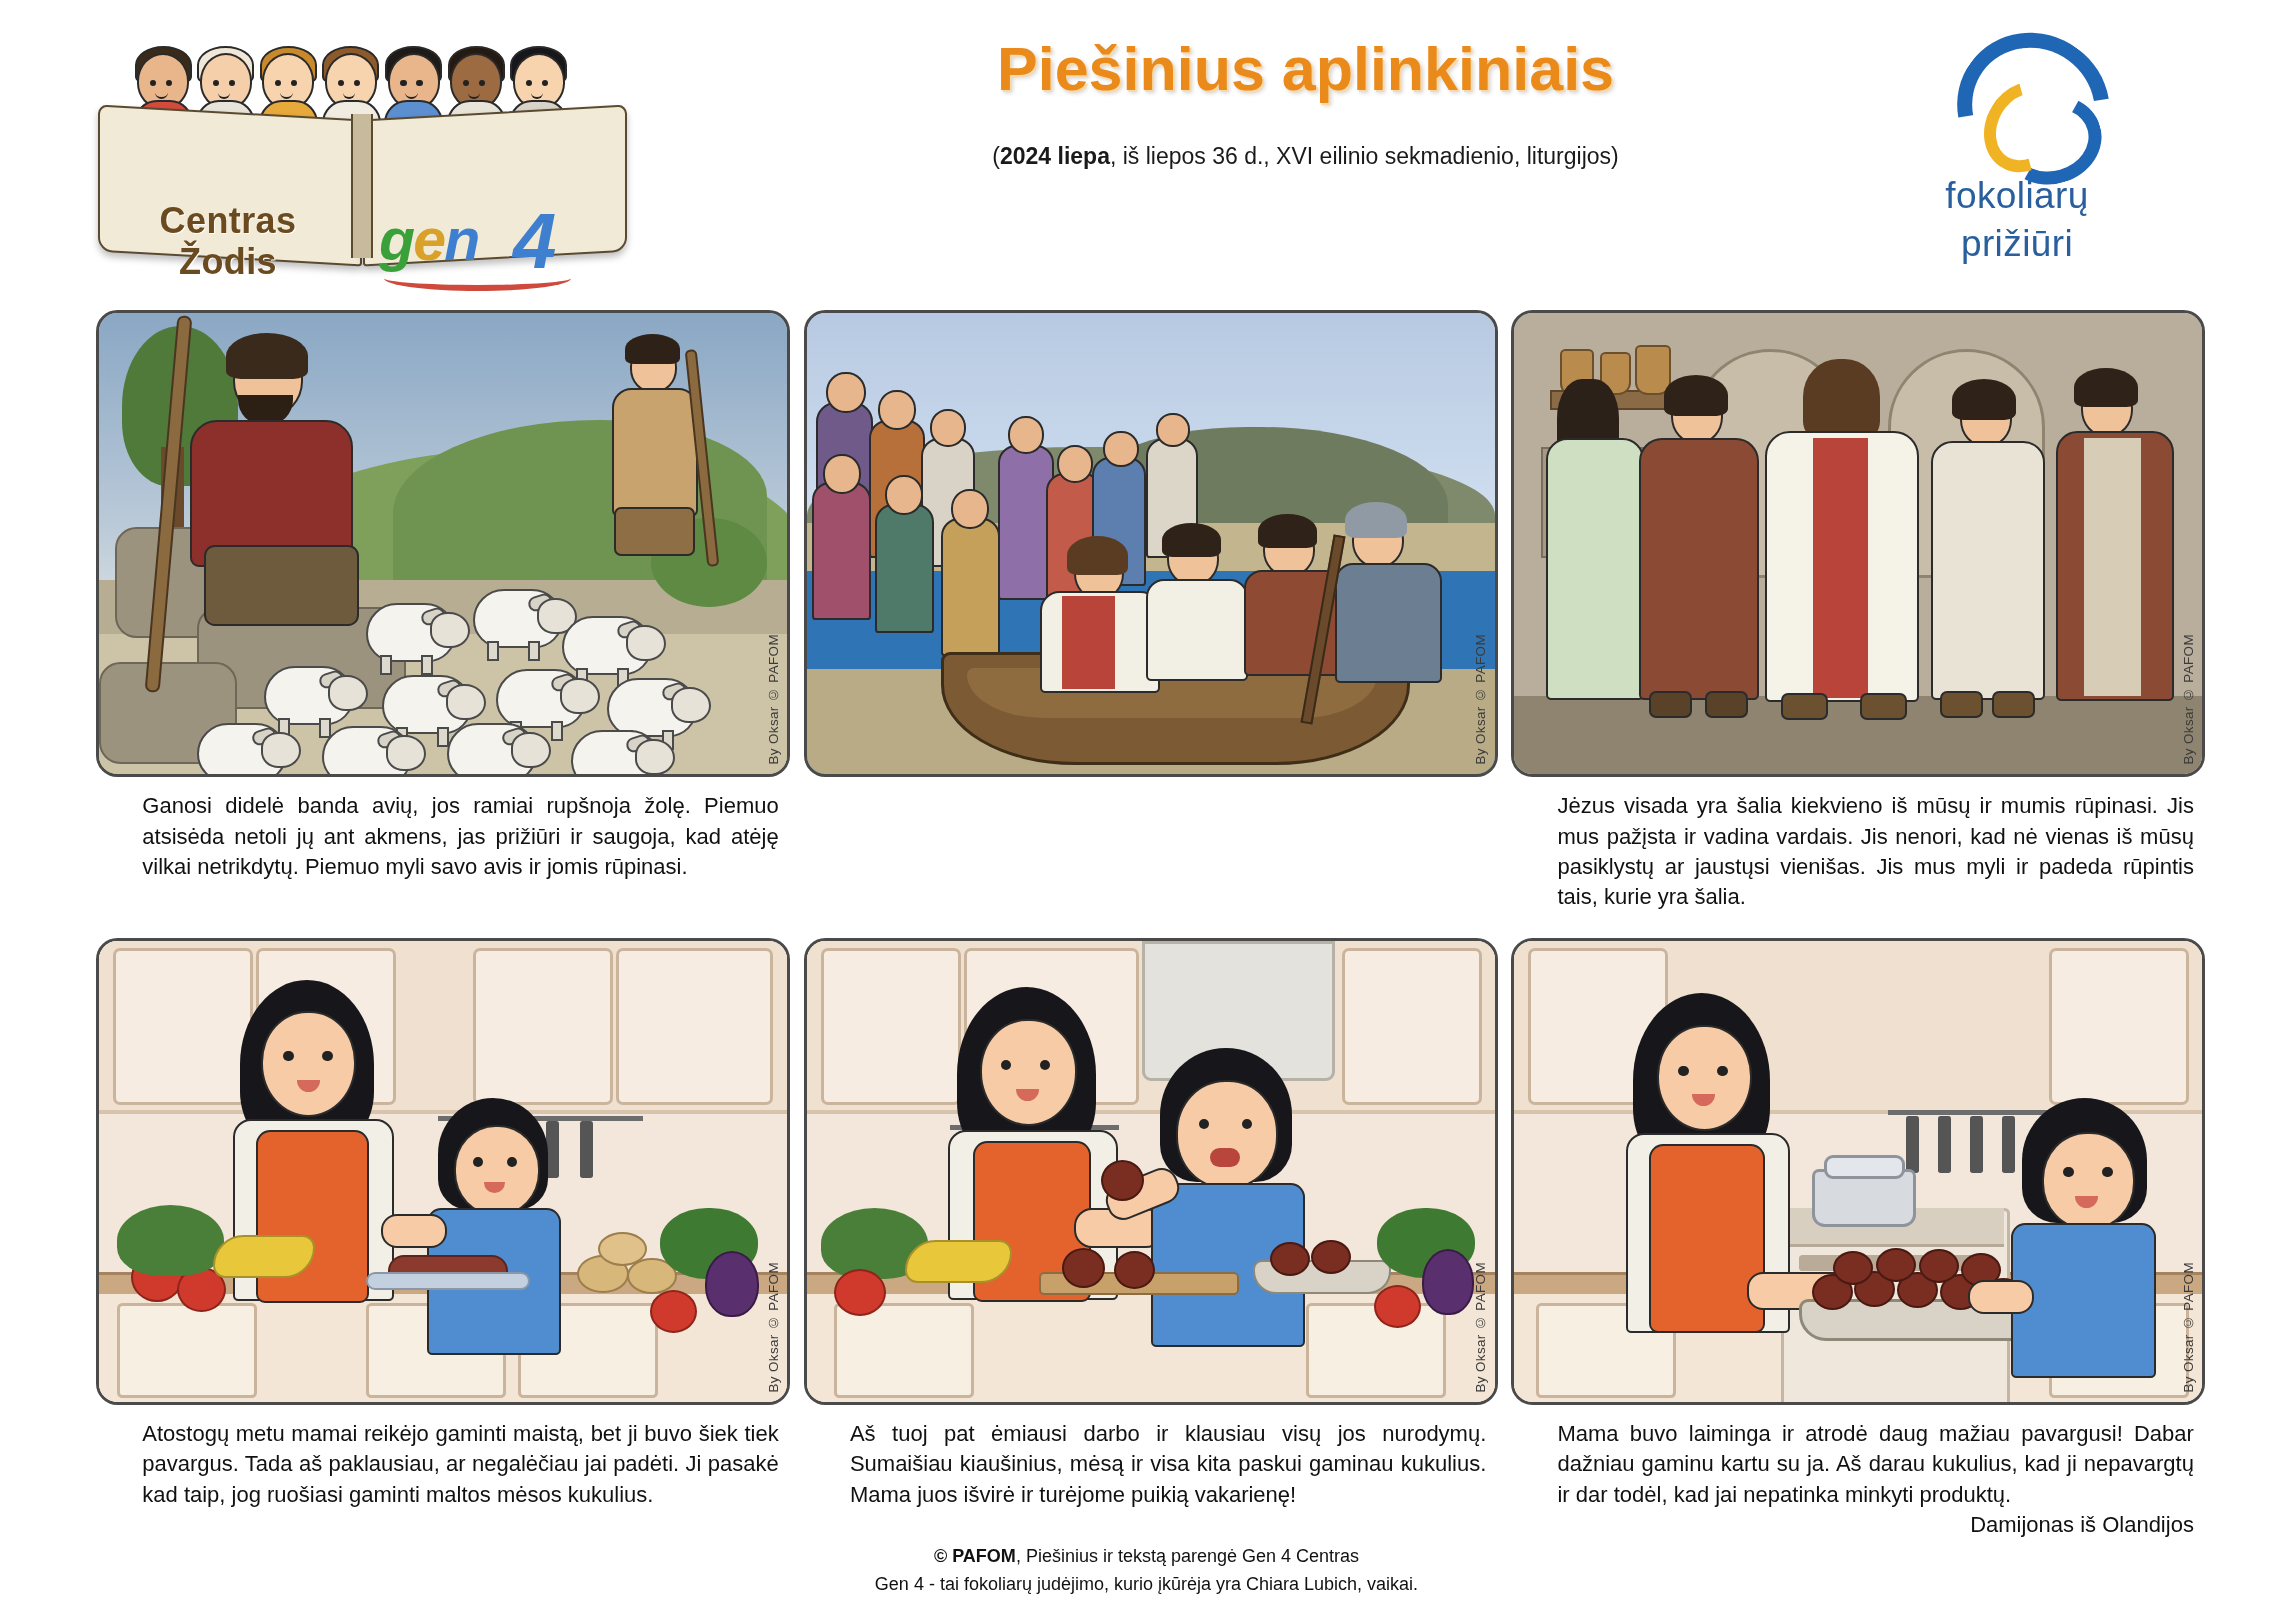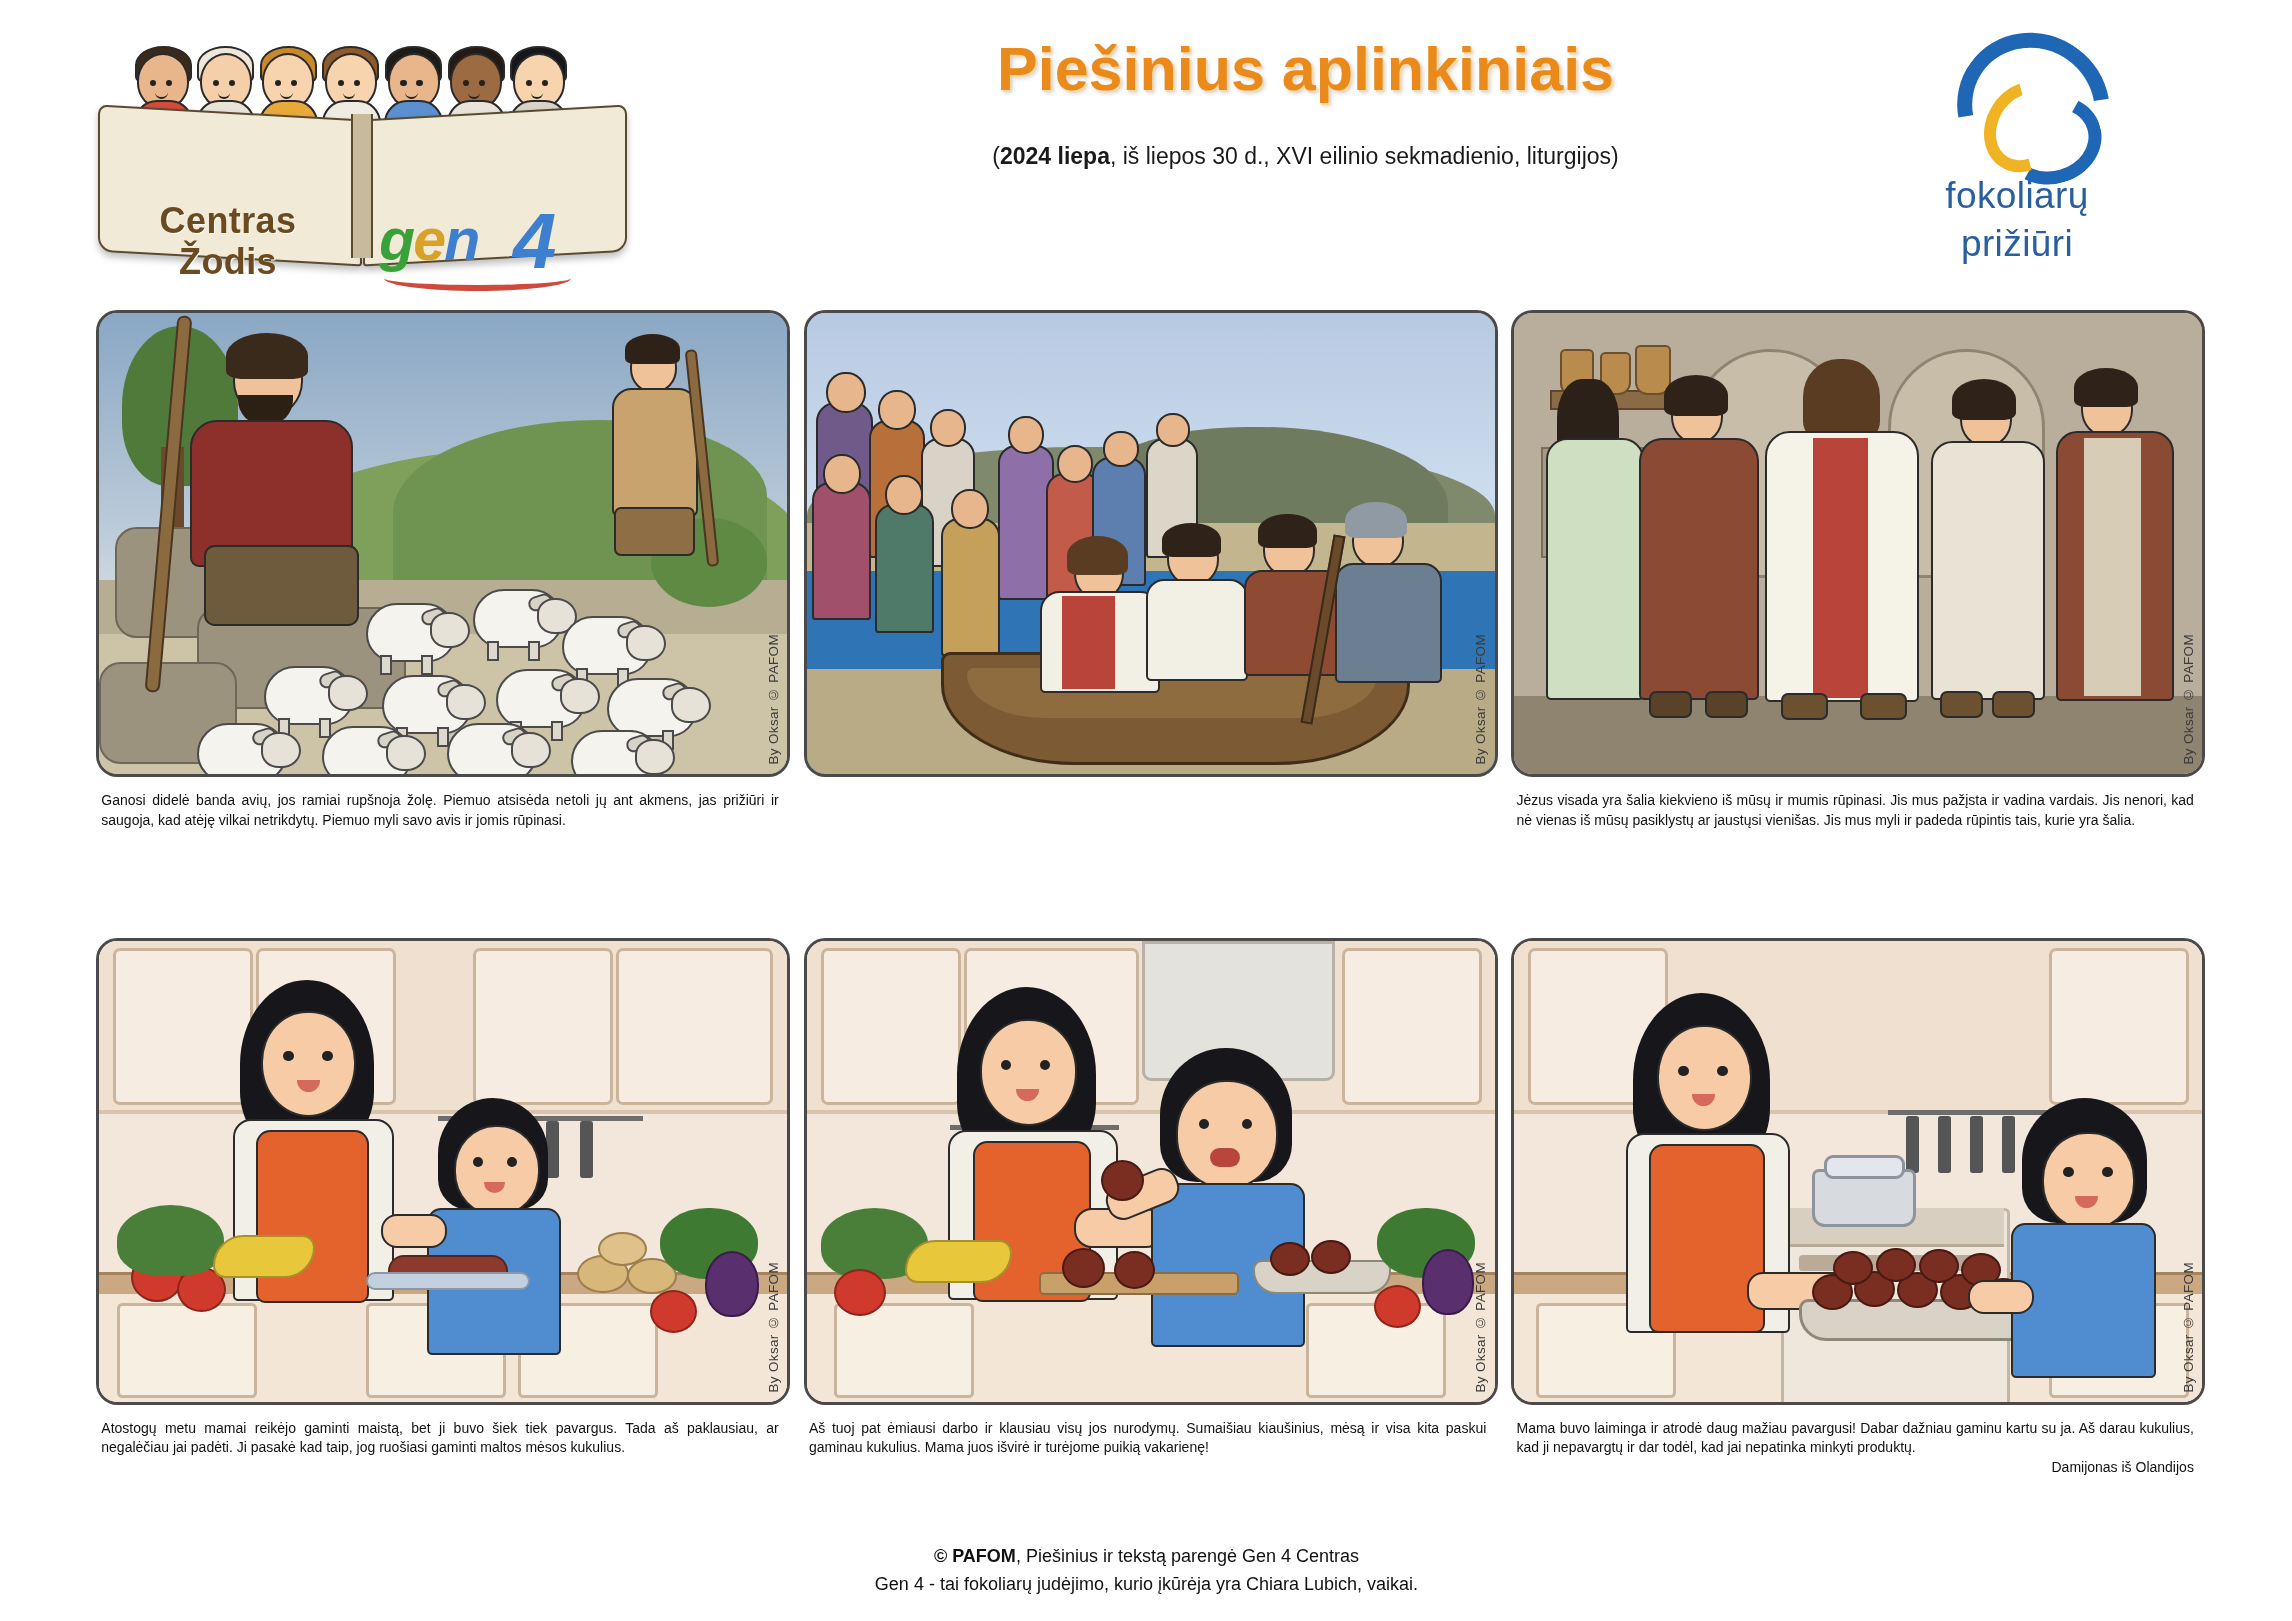--- a/index.html
+++ b/index.html
@@ -293,26 +293,27 @@
     position: absolute;
     right: 6.2px;
     bottom: 9px;
     font-size: 13.4px;
     color: #3b3b3b;
     writing-mode: vertical-rl;
     transform: rotate(180deg);
     letter-spacing: 0.4px;
   }
   .caption {
-    font-size: 14px;
+    font-size: 22px;
     line-height: 1.38;
     text-align: justify;
     color: #111;
     padding: 14.3px 5.3px 0 5.3px;
     height: 134px;
+    margin-left: 41px;
   }
   .signature {
     display: block;
     text-align: right;
   }
 
   
   .p1-sky { position:absolute; inset:0; background: linear-gradient(#8aa7c4 0%, #b9c9d8 45%, #cfd8de 60%, #b9b39a 61%, #a8a08a 100%); }
   .p1-hill { position:absolute; left:134px; top:134px; width:570px; height:223px; background:#7fa05a; border-radius:60% 50% 0 0; }
   .p1-hill2 { position:absolute; left:294px; top:107px; width:374px; height:169px; background:#6f9350; border-radius:55% 45% 0 0; }
@@ -519,21 +520,21 @@
         </div>
         <div class="gen4-4">4</div>
         <div class="gen4-swoosh"></div>
       </div>
     </div>
   </div>
 
   <div class="title-block">
     <div class="main-title">Piešinius aplinkiniais</div>
     <div class="dateline">
-      <span>(</span><b>2024 liepa</b><span>, iš liepos 30 d., XVI eilinio sekmadienio, liturgijos)</span>
+      <span>(</span><b>2024 liepa</b><span>, iš liepos 36 d., XVI eilinio sekmadienio, liturgijos)</span>
     </div>
   </div>
 
   <div class="logo-right">
     <div class="fok-mark">
       <div class="fok-blue"></div>
       <div class="fok-blue2"></div>
       <div class="fok-yellow"></div>
     </div>
     <div class="fok-name">

